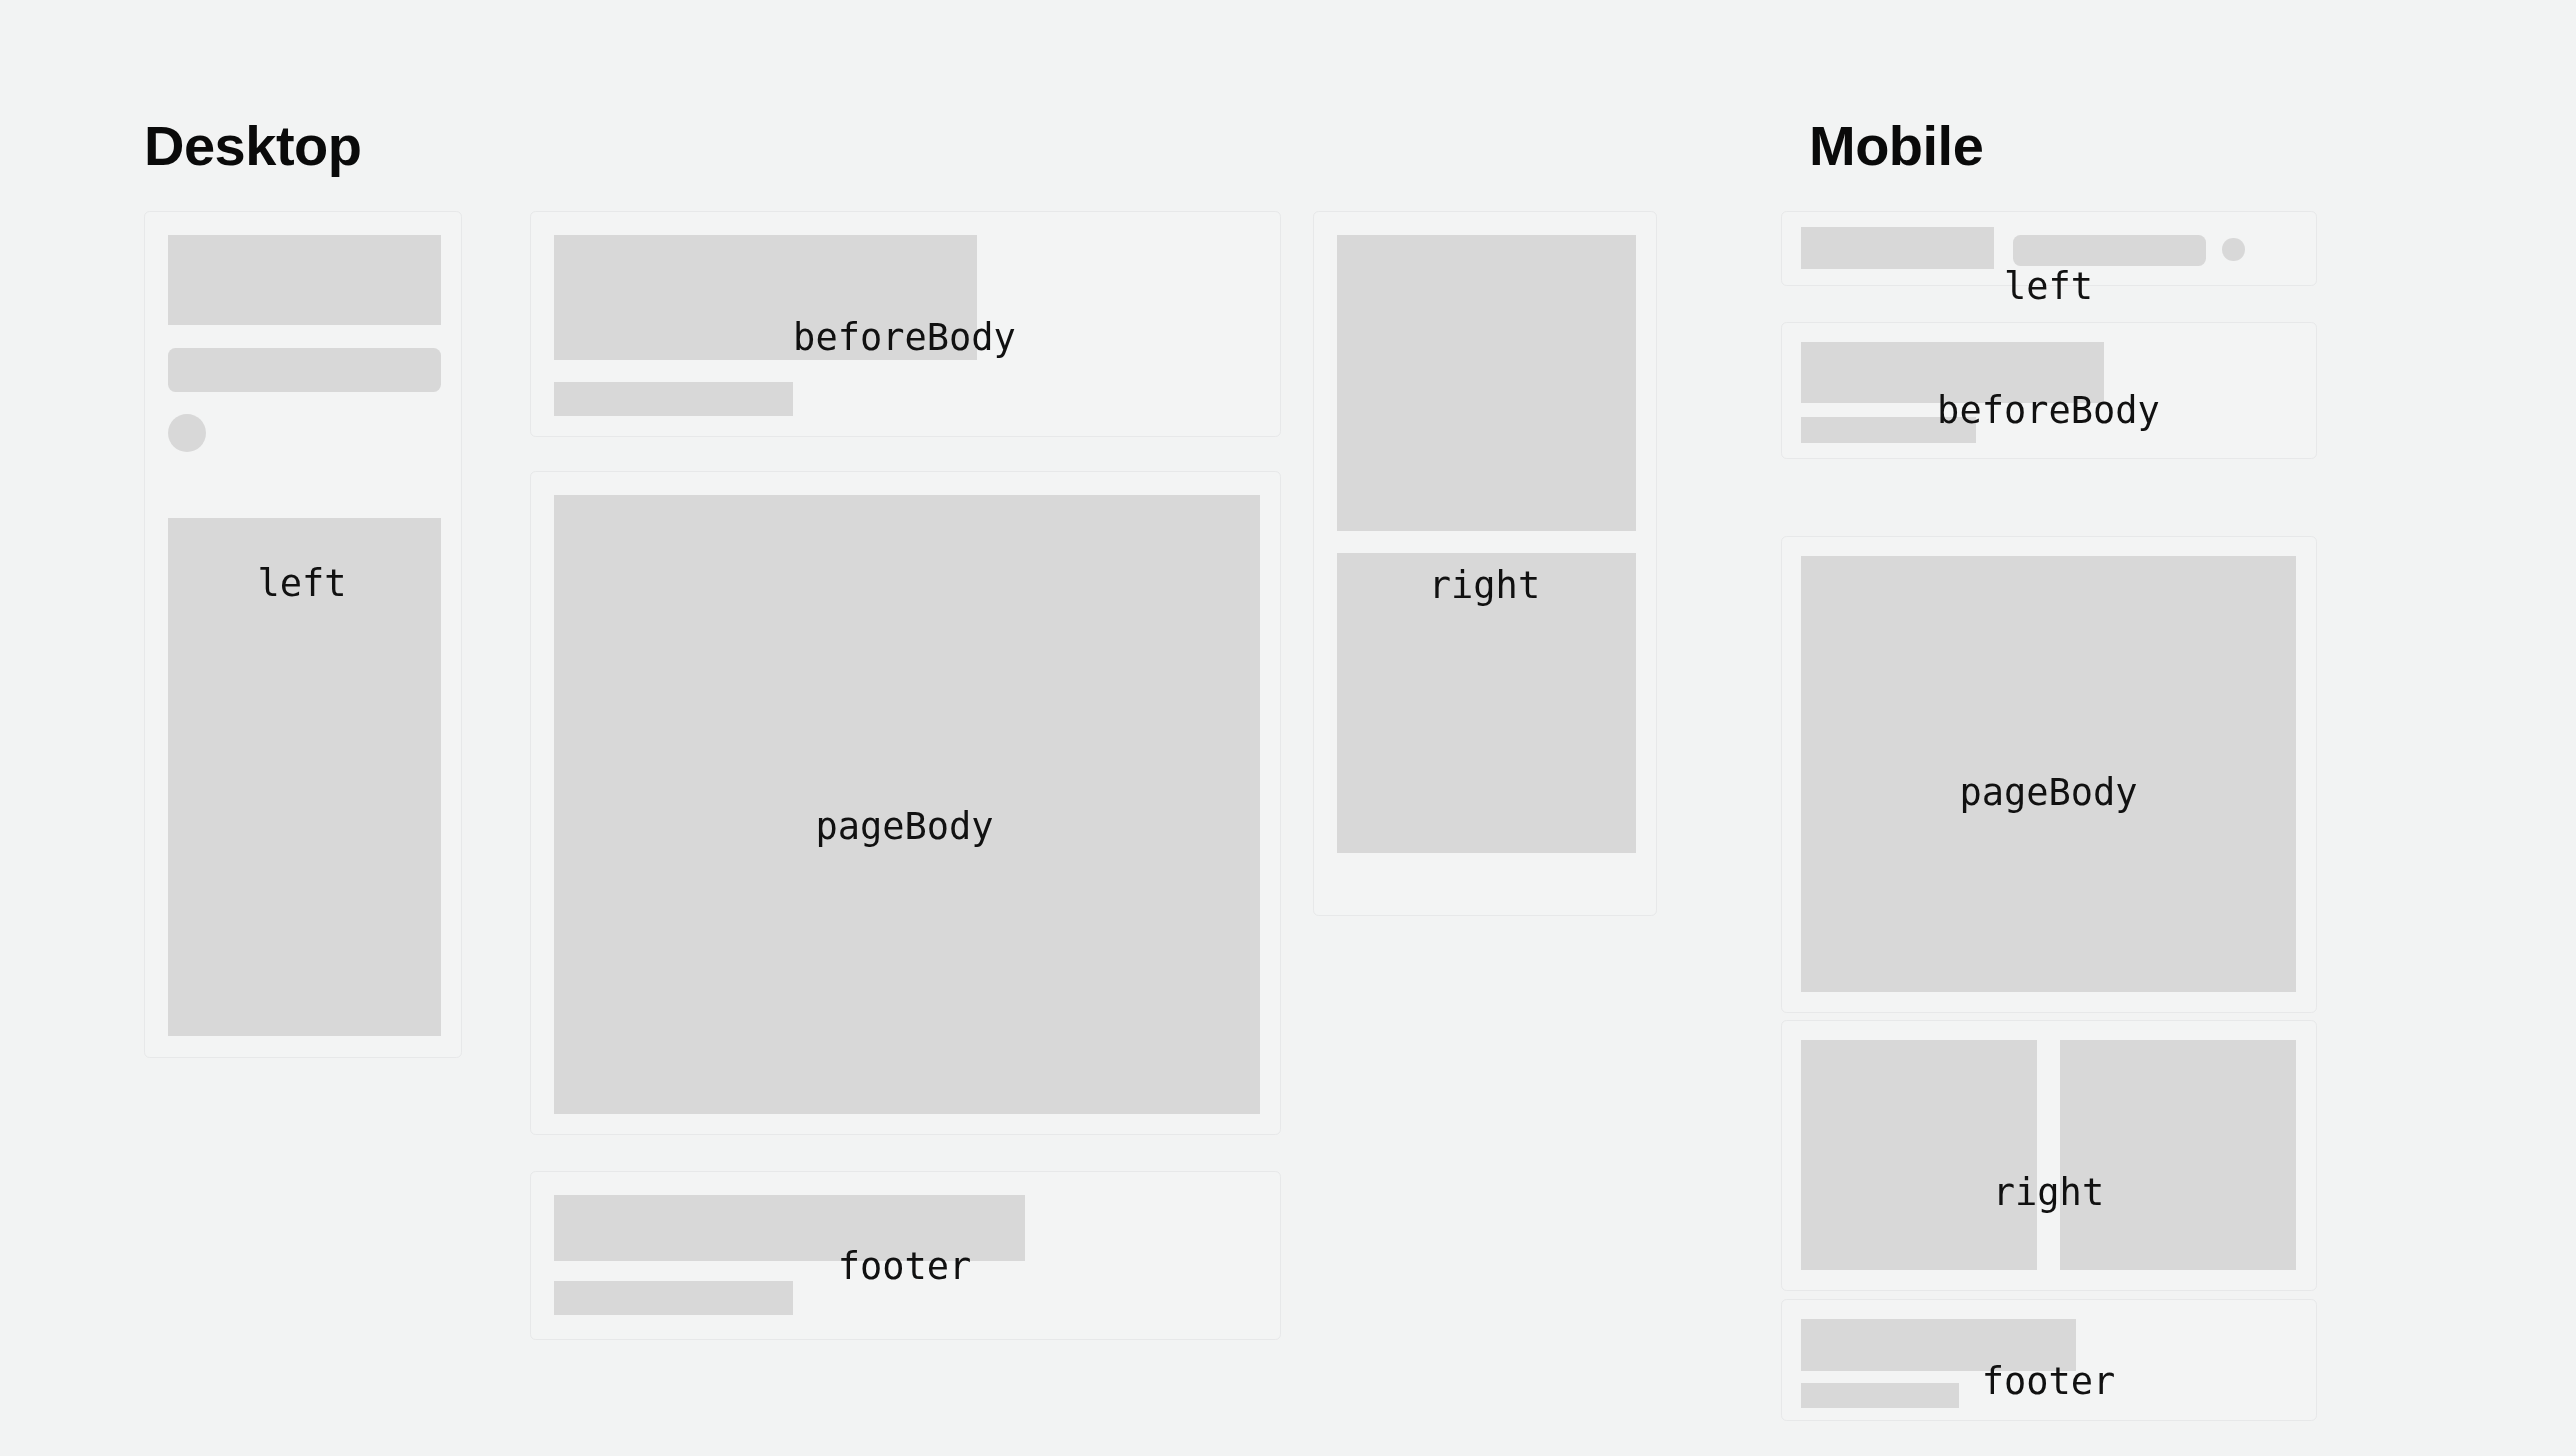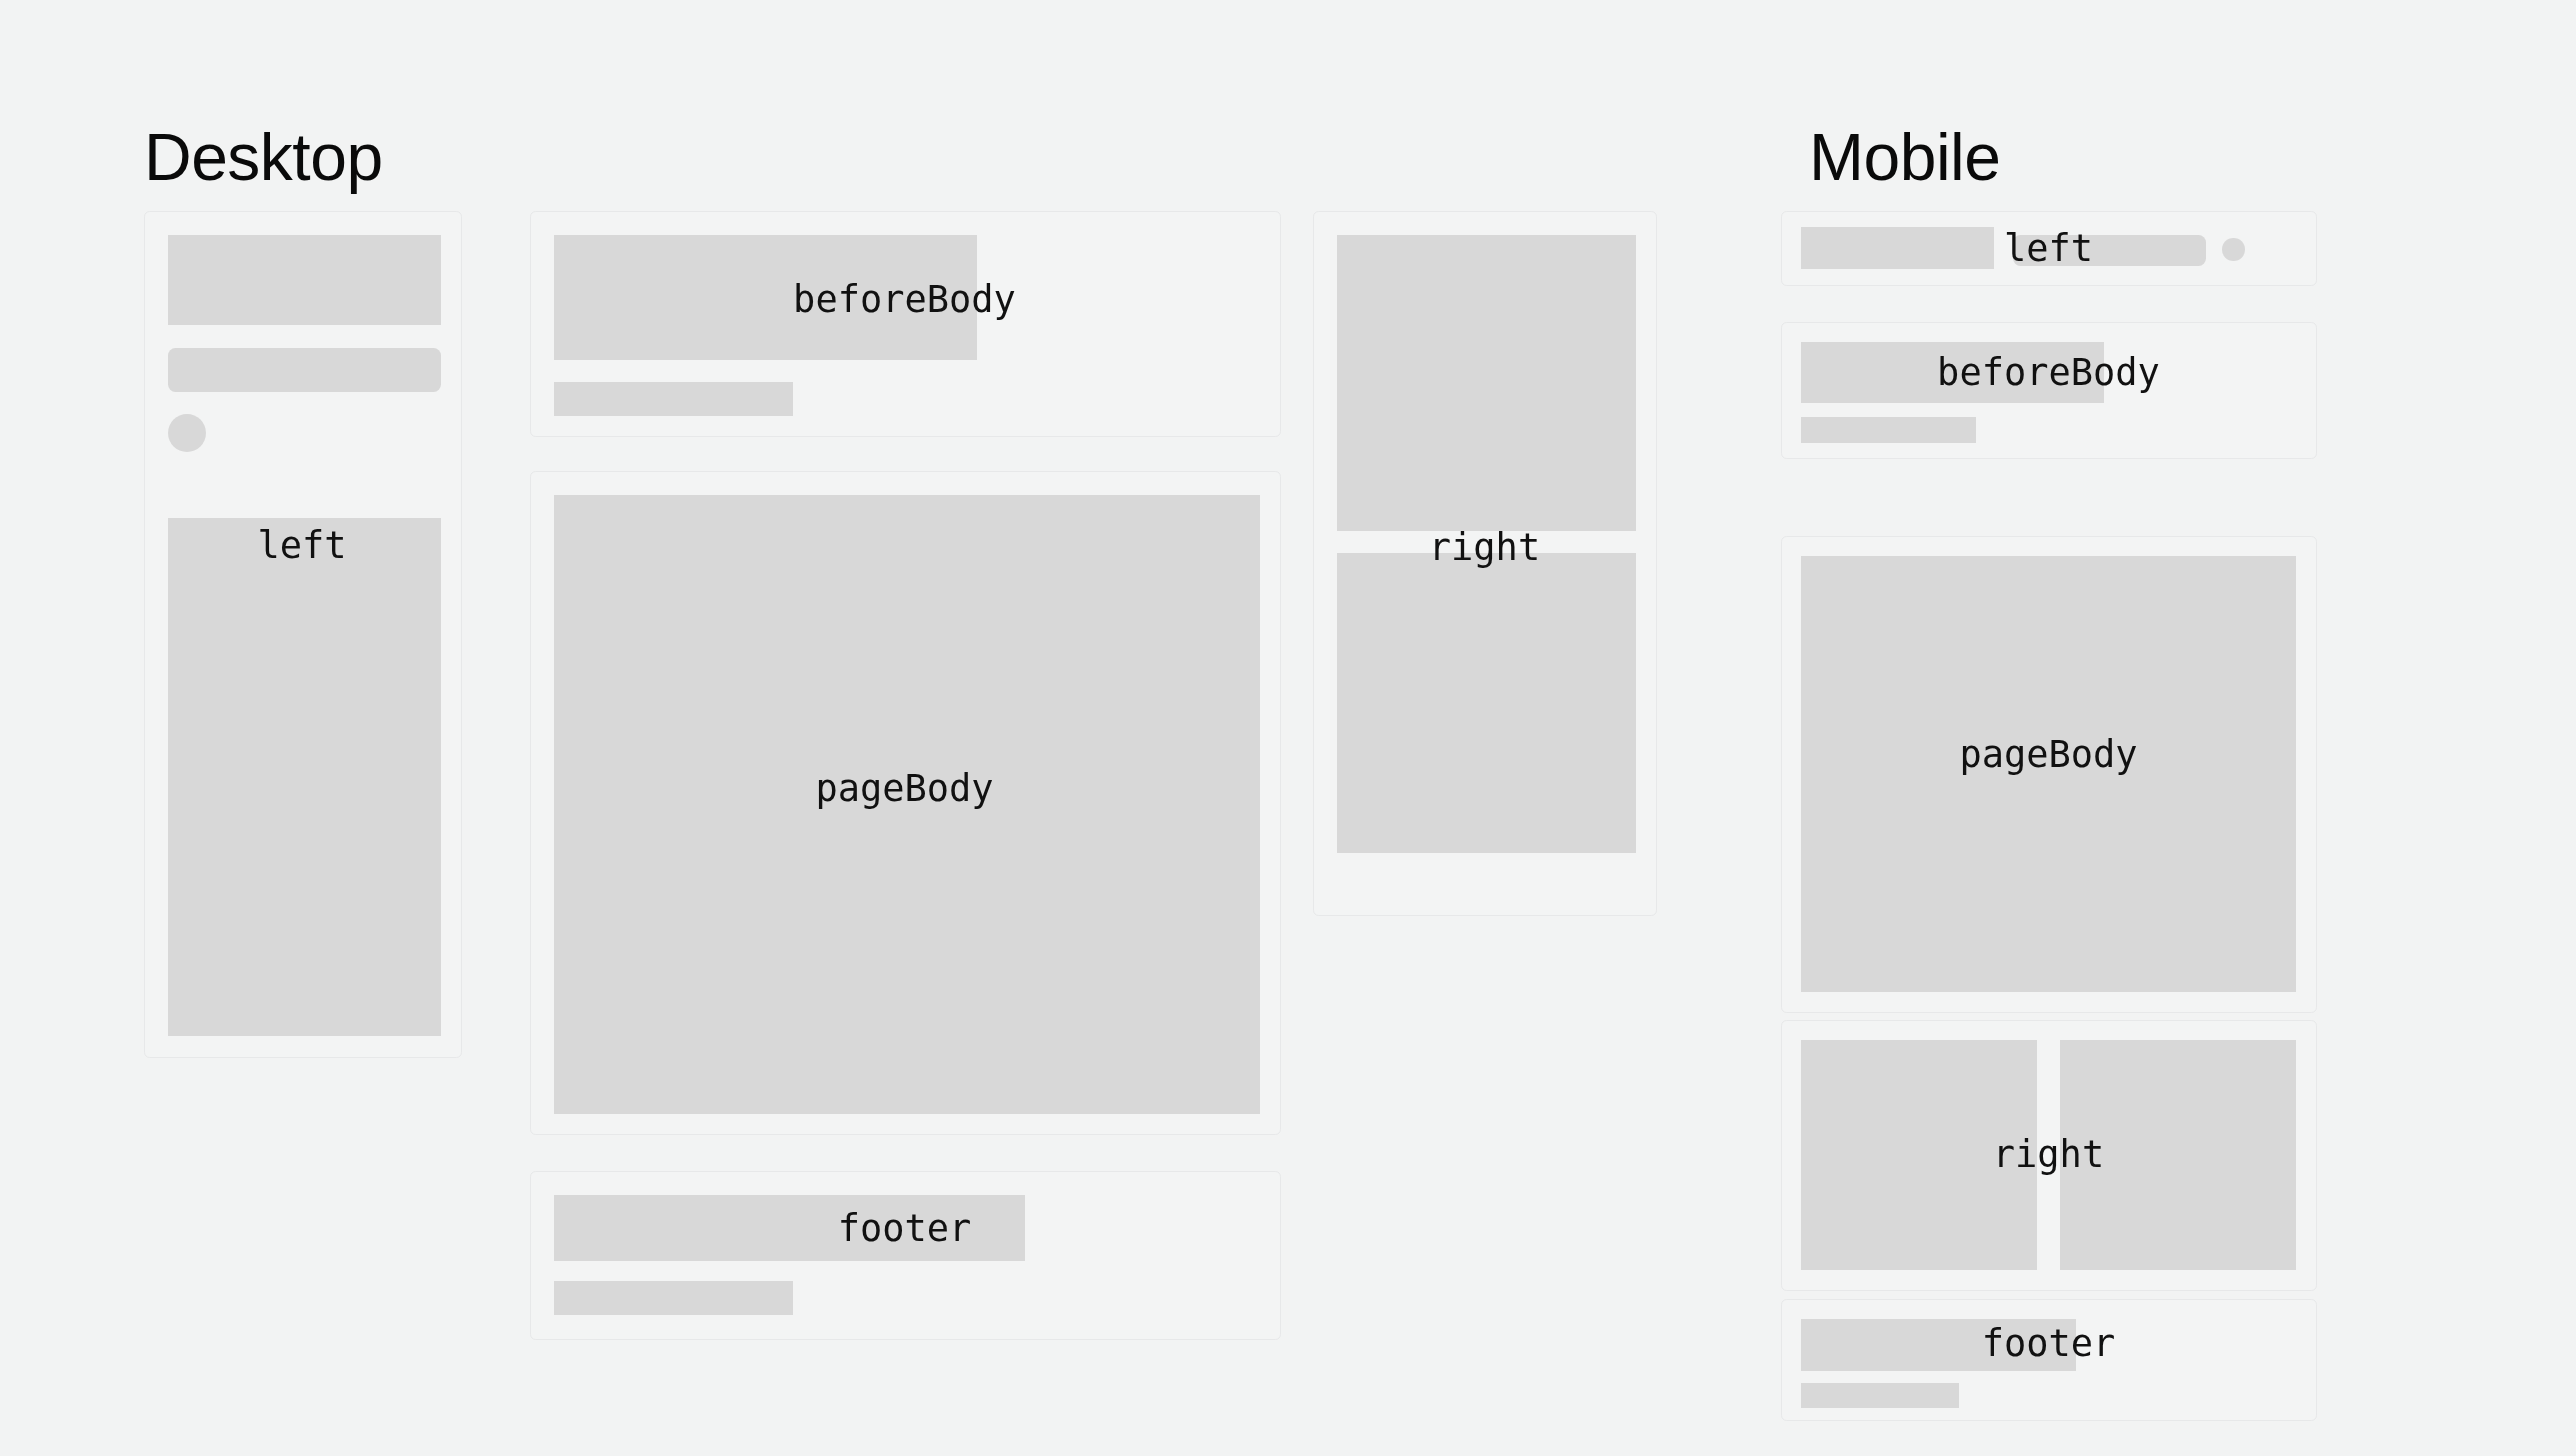--- a/index.html
+++ b/index.html
@@ -5,22 +5,22 @@
   html,body{margin:0;padding:0;}
   body{
     width:2576px;height:1456px;
     background:#f2f3f3;
     font-family:"Liberation Sans", sans-serif;
     position:relative;
     overflow:hidden;
   }
   .section-title{
     position:absolute;
-    font-size:66px;
-    font-weight:normal;
+    font-size:56px;
+    font-weight:bold;
     color:#0a0a0a;
     letter-spacing:-0.5px;
     line-height:1;
   }
   #title-desktop{left:144px;top:80px;}
   #title-mobile{left:1809px;top:80px;}
 
   .card{
     position:absolute;
     background:#f3f4f4;
@@ -38,20 +38,21 @@
 
   .label{
     position:absolute;
     font-family:"DejaVu Sans Mono","Liberation Mono",monospace;
     font-size:37px;
     color:#111111;
     white-space:nowrap;
     text-align:center;
     line-height:1;
     pointer-events:none;
+    margin-top:38px;
   }
 </style>
 </head>
 <body>
 
 <h1 class="section-title" id="title-desktop">Desktop</h1>
 
 <div class="card" id="d-left-card" style="left:144px;top:211px;width:318px;height:847px;">
   <div class="blk" style="left:22.6px;top:22.6px;width:273px;height:90px;"></div>
   <div class="blk rounded" style="left:22.6px;top:136px;width:273px;height:44px;"></div>

